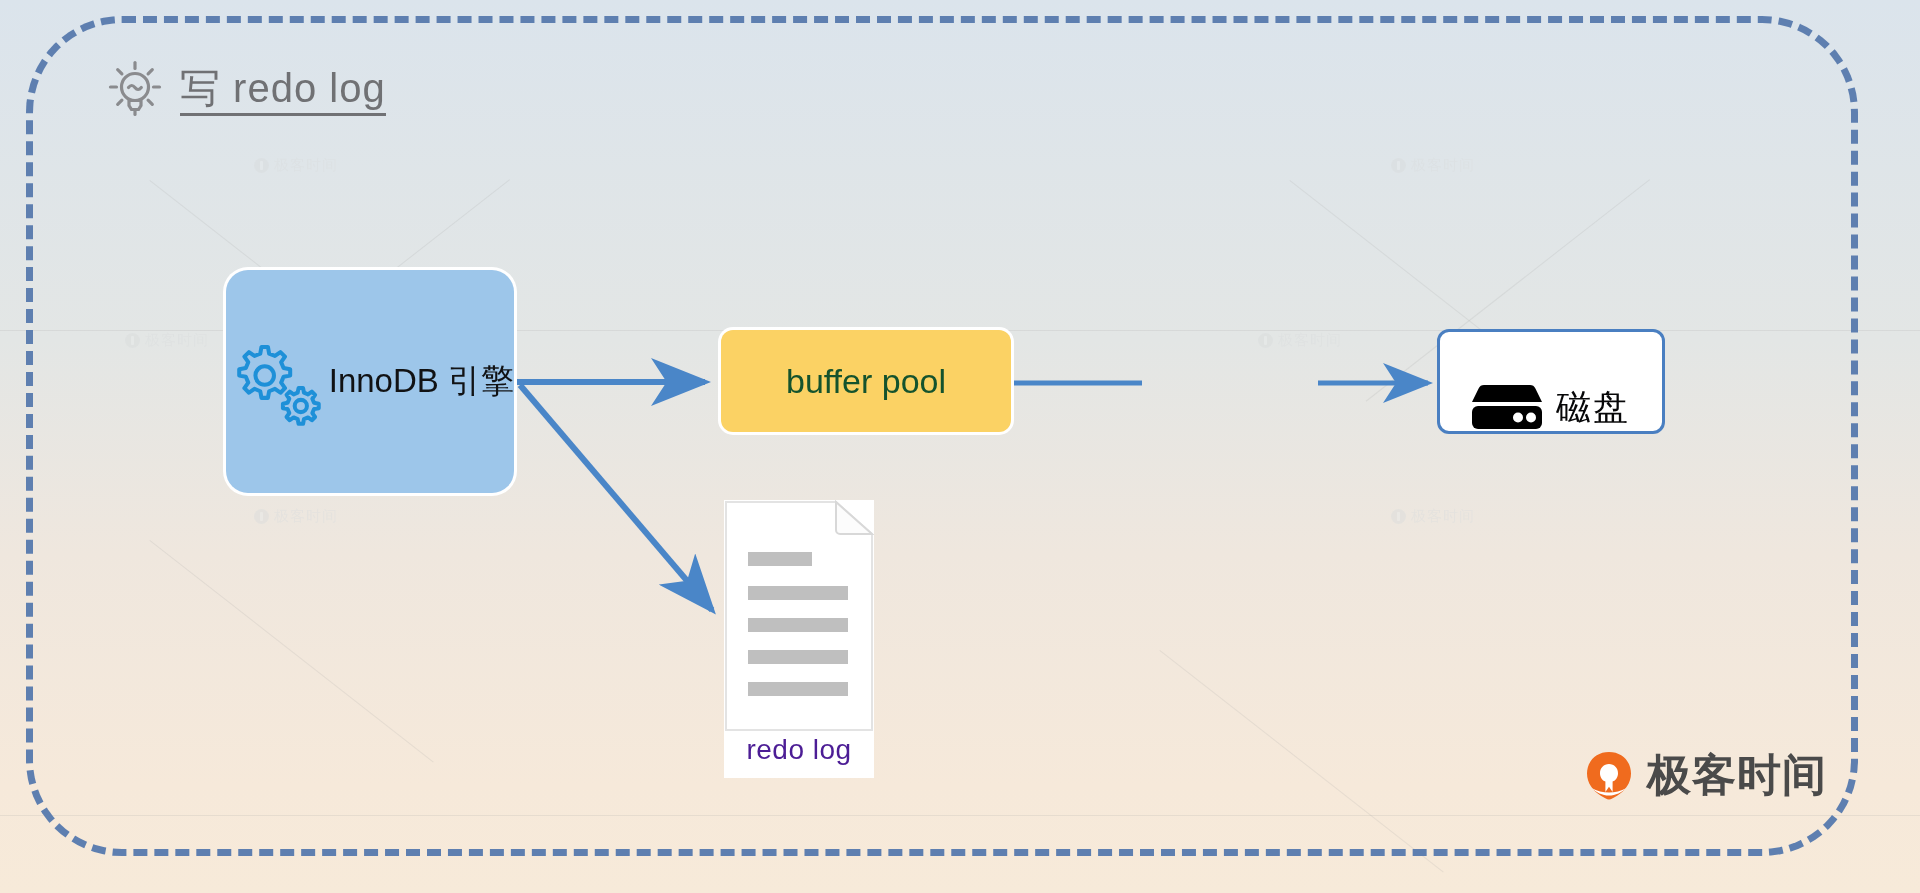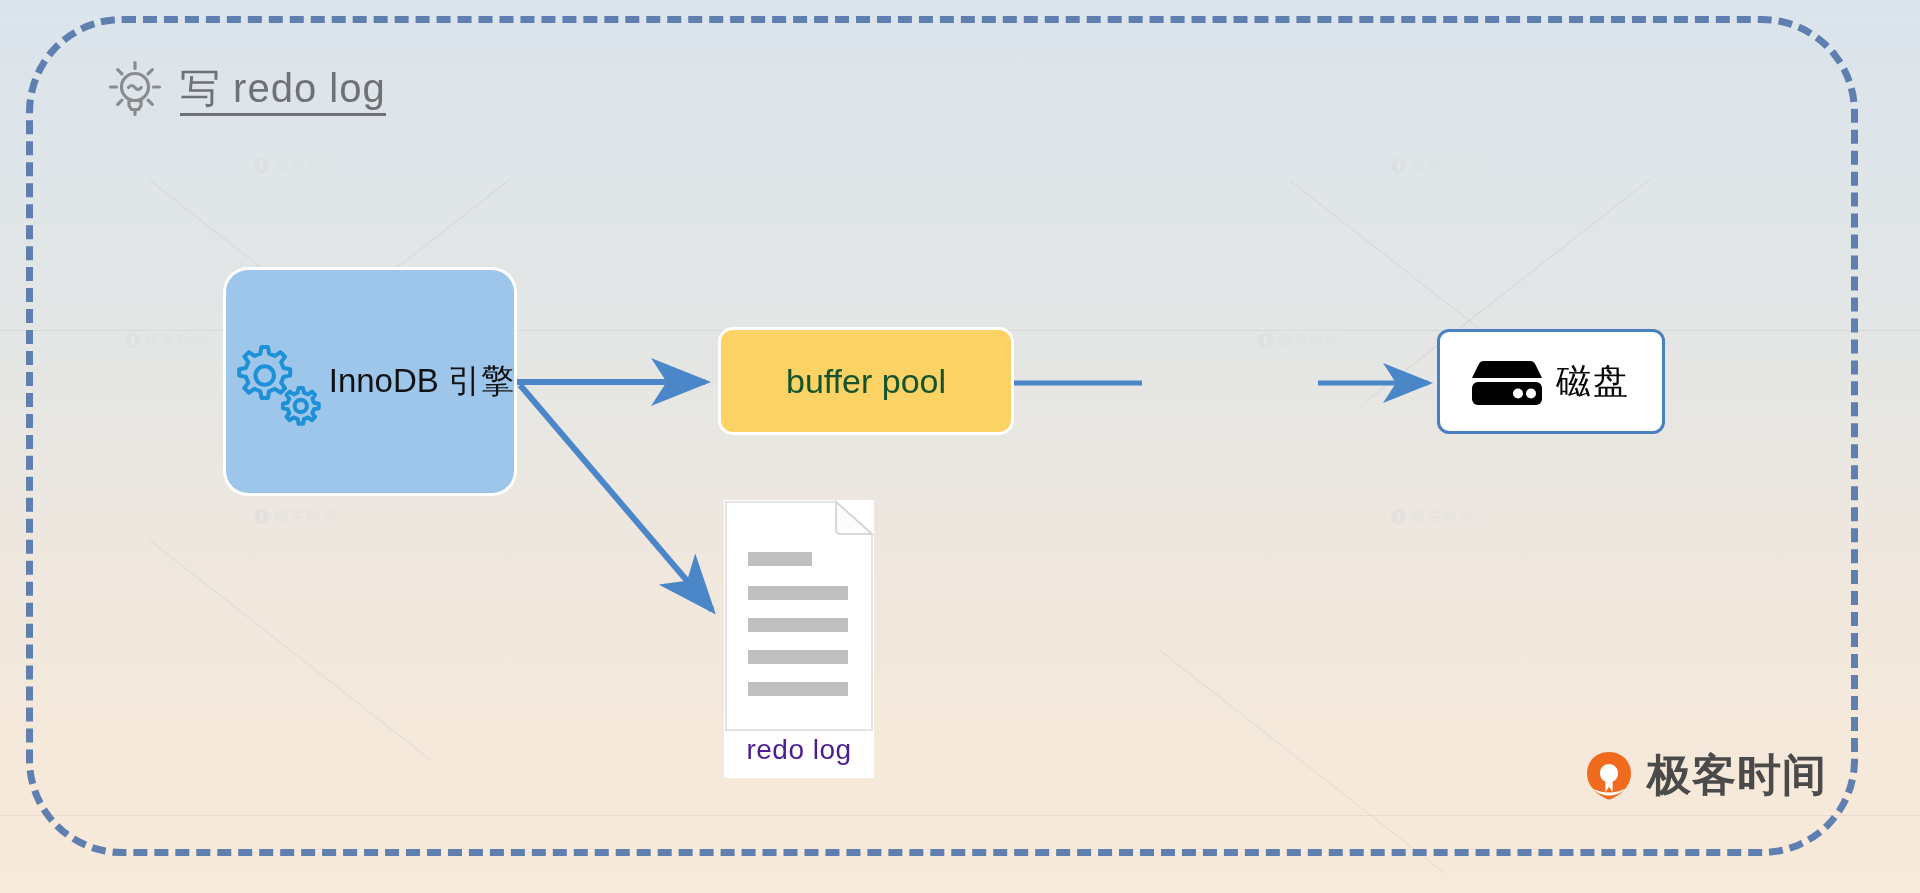--- a/index.html
+++ b/index.html
@@ -161,21 +161,21 @@
     position: absolute;
     left: 1437px;
     top: 329px;
     width: 228px;
     height: 105px;
     background: #ffffff;
     border: 3px solid #4a7fc1;
     border-radius: 12px;
     box-sizing: border-box;
     display: flex;
-    align-items: center;
+    align-items: flex-end;
     justify-content: center;
     gap: 14px;
   }
   #disk-icon { width: 70px; height: 50px; display: block; }
   #disk-label {
     font-size: 35px;
     color: #070708;
     letter-spacing: 2px;
     white-space: nowrap;
   }

